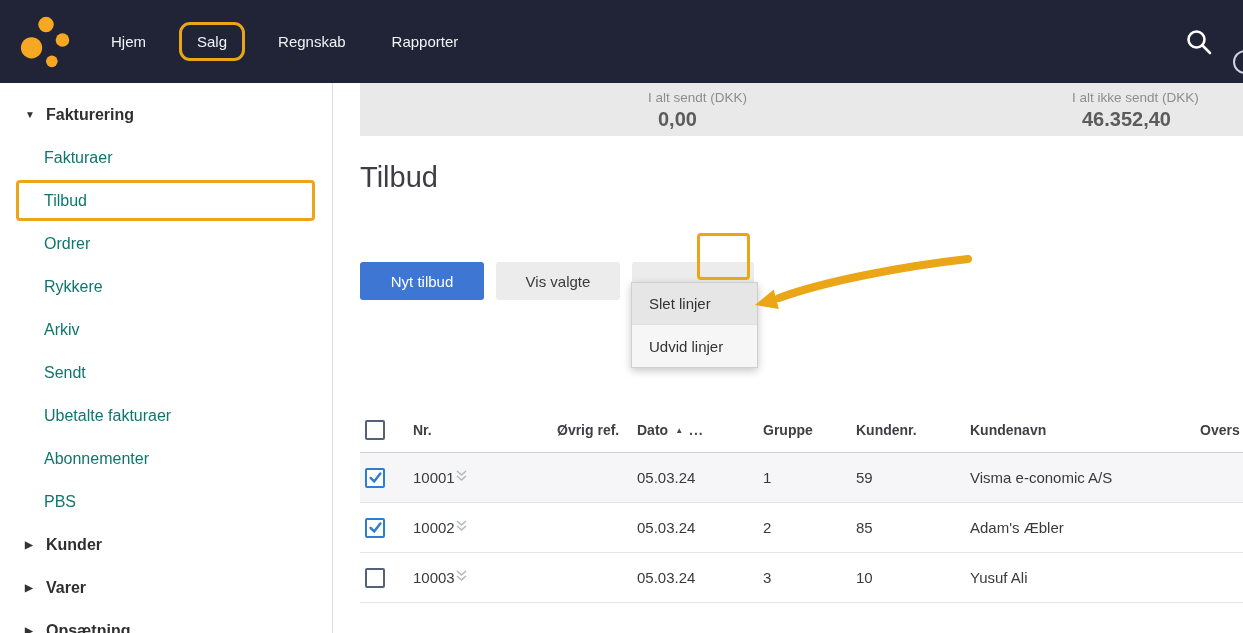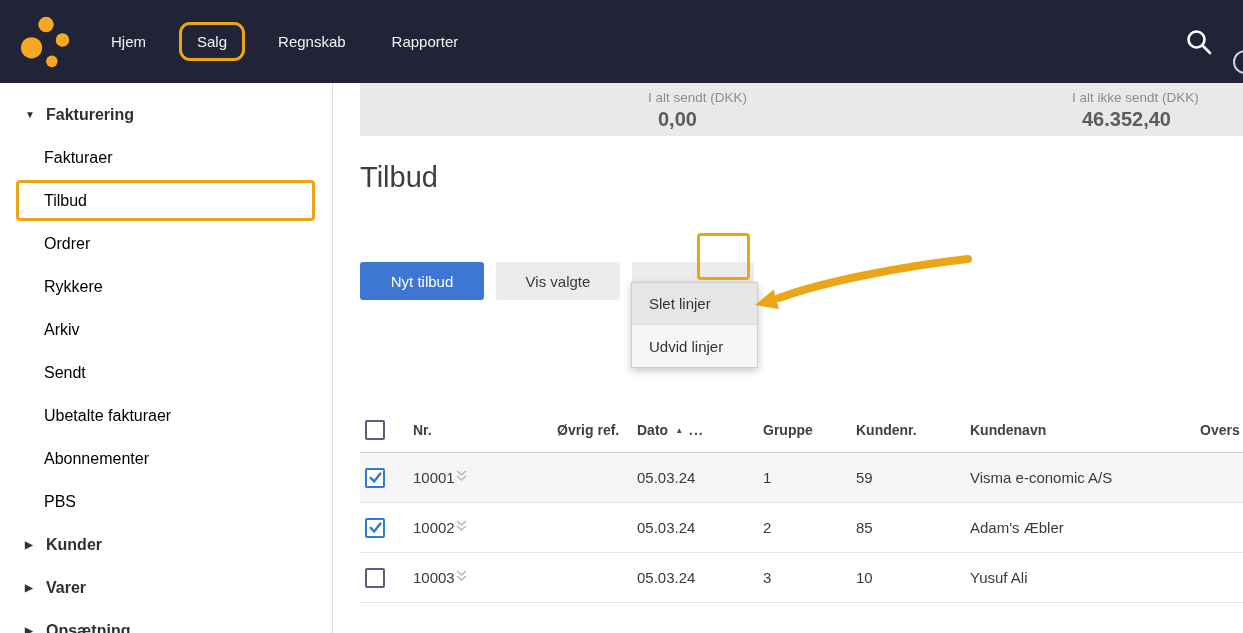--- a/index.html
+++ b/index.html
@@ -30,21 +30,21 @@
   }
 
   
   .sidebar {
     position:absolute; left:0; top:83px; width:333px; height:550px;
     background:#fff; border-right:1px solid #dcdcdc; z-index:10;
   }
   .side-list { list-style:none; margin:0; padding:10px 0 0 0; }
   .side-list li {
     height:43px; display:flex; align-items:center; font-size:16px;
-    color:#000000; cursor:pointer; position:relative;
+    color:#0f766e; cursor:pointer; position:relative;
   }
   .side-list li.section { font-weight:bold; padding-left:25px; gap:9px; color:#2f2f2f; }
   .side-list li.item { padding-left:44px; }
   .tri { font-size:10px; color:#333; width:12px; display:inline-block; }
   .ann-box-tilbud {
     position:absolute; left:16px; right:17px; top:1px; bottom:1px;
     border:3px solid #eba617; border-radius:4px; pointer-events:none; z-index:65;
   }
 
   

